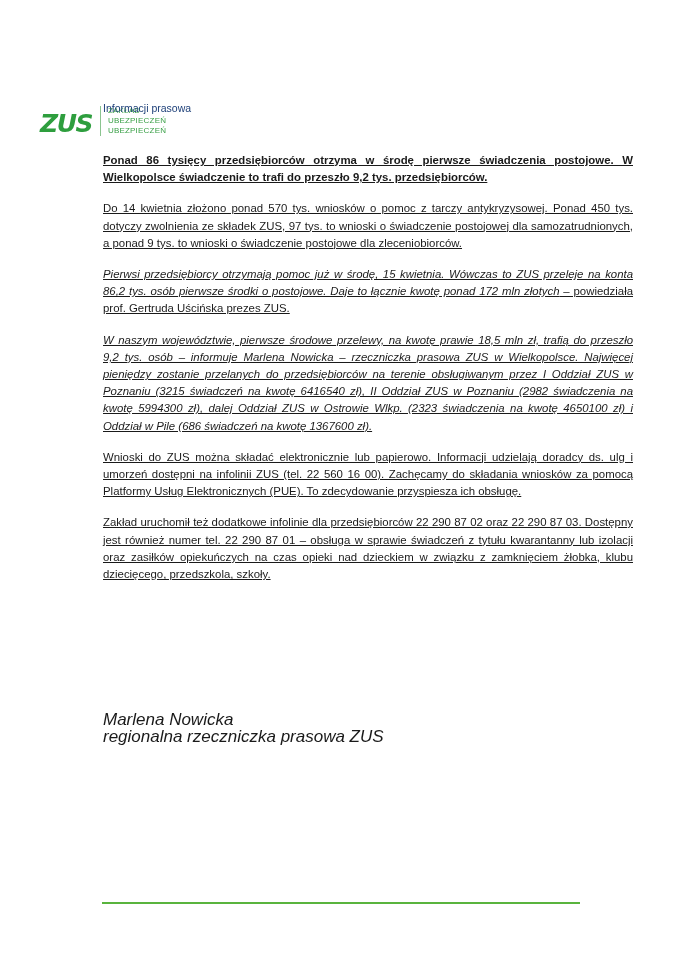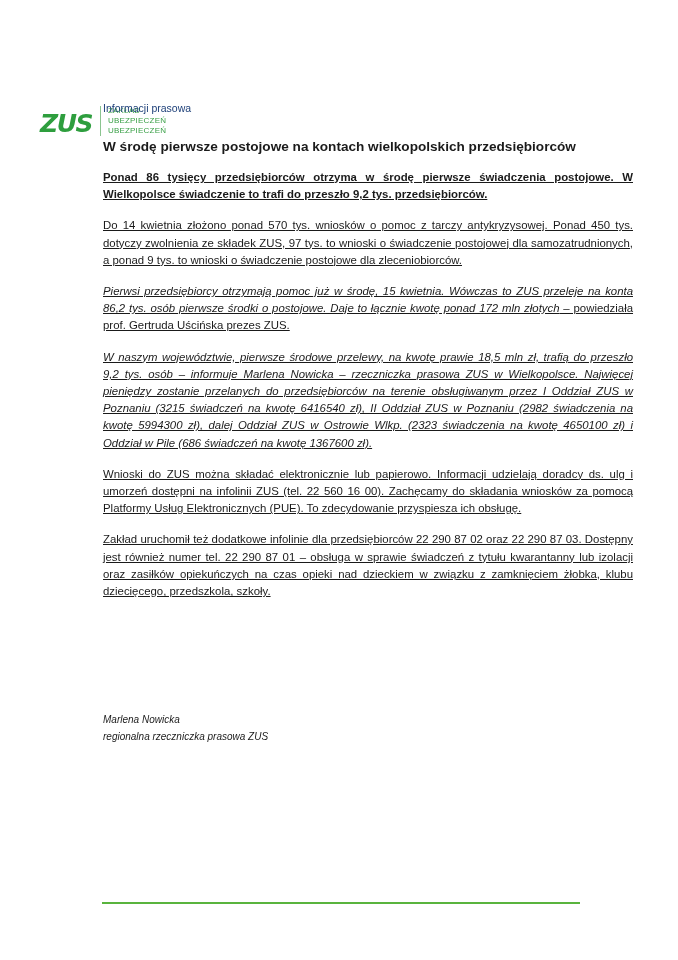--- a/index.html
+++ b/index.html
@@ -9,40 +9,39 @@
   .logo-mark { font-family: "DejaVu Sans", sans-serif; font-weight: bold; font-style: italic;
                font-size: 25px; color: #2e9e3e; letter-spacing: -1.5px; line-height: 25px; }
   .logo-sep { width: 1px; height: 30px; background: #8bc48f; margin: 0 7px 0 8px; }
   .logo-text { font-size: 8px; line-height: 10px; color: #3aa047; letter-spacing: 0.2px; margin-top: 44px; }
   .info { position: absolute; left: 103px; top: 102px; font-size: 10.5px; color: #1d3f78; }
   .content { position: absolute; left: 103px; top: 138px; width: 530px; }
   h1 { font-size: 13.6px; font-weight: bold; margin: 0 0 10px 0; line-height: 17px; }
   p { font-size: 11.4px; line-height: 17.2px; margin: 14px 0 8px 0; text-align: justify; text-decoration: underline; }
   p.lead { font-weight: bold; }
   p.it, .it { font-style: italic; }
-  .sign { position: absolute; left: 103px; top: 711px; font-size: 10px; line-height: 17.2px; font-style: italic; }
+  .sign { position: absolute; left: 103px; top: 711px; font-size: 17px; line-height: 17.2px; font-style: italic; }
   .footer-line { position: absolute; left: 102px; top: 902px; width: 478px; height: 1.6px; background: #59b43d; }
 </style>
 </head>
 <body>
 
 <div class="logo">
   <div class="logo-mark">ZUS</div>
   <div class="logo-sep"></div>
   <div class="logo-text">
     <div>ZAKŁAD</div>
     <div>UBEZPIECZEŃ</div>
     <div>UBEZPIECZEŃ</div>
   </div>
 </div>
 
 <div class="info">Informacji prasowa</div>
 
 <div class="content">
-  <h1>W środę pierwsze postojowe na kontach wielkopolskich przedsiębiorców</h1>
   <p class="lead">Ponad 86 tysięcy przedsiębiorców otrzyma w środę pierwsze świadczenia postojowe. W Wielkopolsce świadczenie to trafi do przeszło 9,2 tys. przedsiębiorców.</p>
   <p>Do 14 kwietnia złożono ponad 570 tys. wniosków o pomoc z tarczy antykryzysowej. Ponad 450 tys. dotyczy zwolnienia ze składek ZUS, 97 tys. to wnioski o świadczenie postojowej dla samozatrudnionych, a ponad 9 tys. to wnioski o świadczenie postojowe dla zleceniobiorców.</p>
   <p><span class="it">Pierwsi przedsiębiorcy otrzymają pomoc już w środę, 15 kwietnia. Wówczas to ZUS przeleje na konta 86,2 tys. osób pierwsze środki o postojowe. Daje to łącznie kwotę ponad 172 mln złotych</span><span> – powiedziała prof. Gertruda Uścińska prezes ZUS.</span></p>
   <p class="it">W naszym województwie, pierwsze środowe  przelewy, na kwotę prawie 18,5 mln zł, trafią do przeszło 9,2 tys. osób – informuje Marlena Nowicka – rzeczniczka prasowa ZUS w Wielkopolsce. Najwięcej pieniędzy zostanie przelanych do przedsiębiorców na terenie obsługiwanym przez I Oddział ZUS w Poznaniu (3215 świadczeń na kwotę 6416540 zł), II Oddział ZUS w Poznaniu (2982 świadczenia na kwotę 5994300 zł), dalej Oddział  ZUS w Ostrowie Wlkp. (2323 świadczenia na kwotę 4650100 zł) i Oddział w Pile (686 świadczeń na kwotę 1367600 zł).</p>
   <p>Wnioski do ZUS można składać elektronicznie lub papierowo. Informacji udzielają doradcy ds. ulg i umorzeń dostępni na infolinii ZUS (tel. 22 560 16 00). Zachęcamy do składania wniosków za pomocą Platformy Usług Elektronicznych (PUE). To zdecydowanie przyspiesza ich obsługę.</p>
   <p>Zakład uruchomił też dodatkowe infolinie dla przedsiębiorców 22 290 87 02 oraz 22 290 87 03. Dostępny jest również numer tel. 22 290 87 01 – obsługa w sprawie świadczeń z tytułu kwarantanny lub izolacji oraz zasiłków opiekuńczych na czas opieki nad dzieckiem w związku z zamknięciem żłobka, klubu dziecięcego, przedszkola, szkoły.</p>
 </div>
 
 <div class="sign">
   <div>Marlena Nowicka</div>

